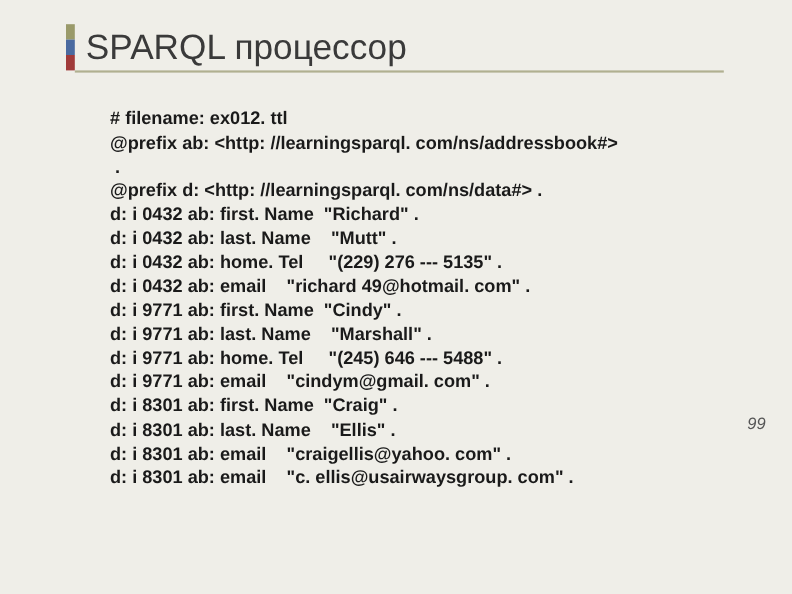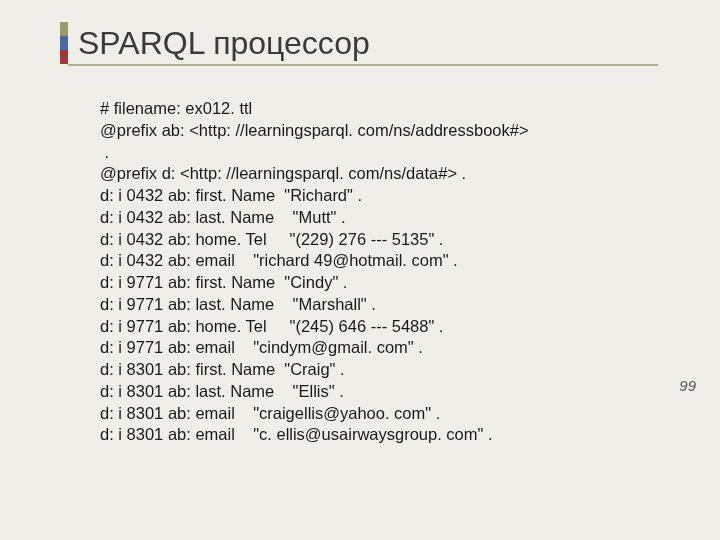--- a/index.html
+++ b/index.html
@@ -50,21 +50,21 @@
     height: 2px;
     background: #b0b090;
   }
   .code {
     margin-left: 40px;
     margin-top: 10px;
     font-family: Arial, Helvetica, sans-serif;
     font-size: 16.5px;
     line-height: 1.32;
     color: #1a1a1a;
-    font-weight: 400;
+    font-weight: 700;
     white-space: pre;
   }
   .page-num {
     position: absolute;
     right: 24px;
     bottom: 16px;
     font-size: 15px;
     color: #555;
     font-style: italic;
   }

